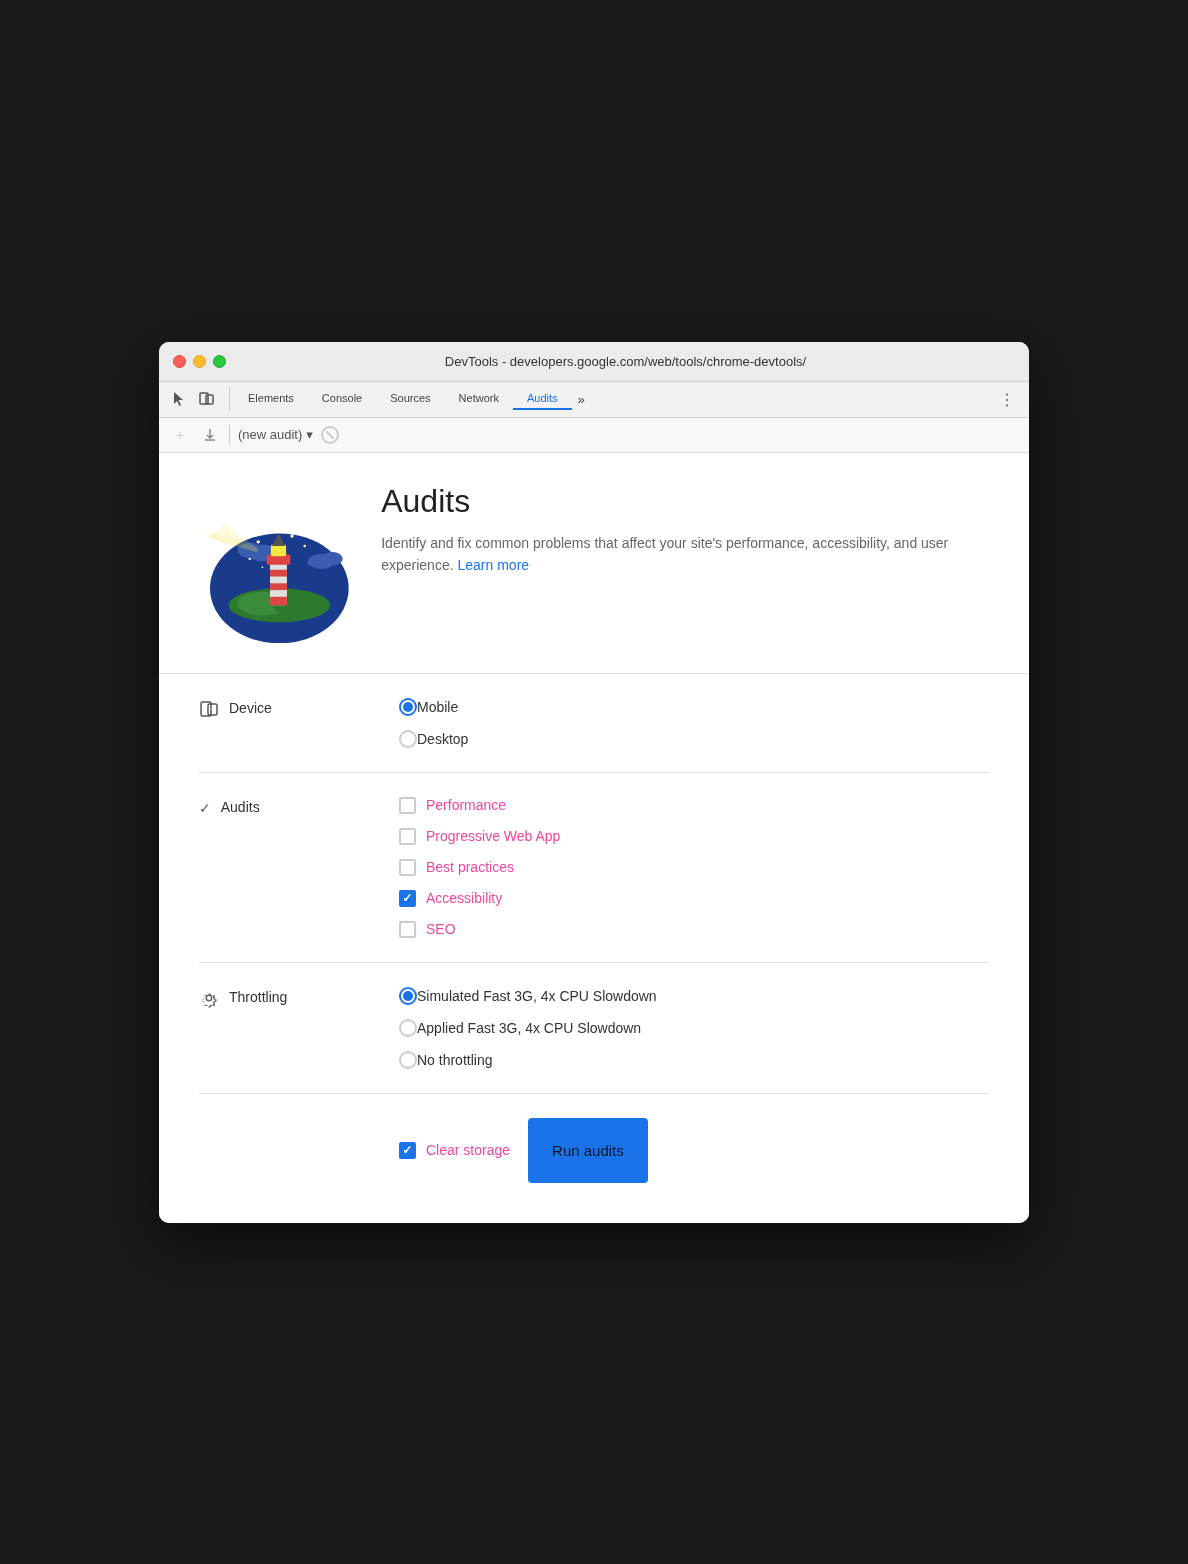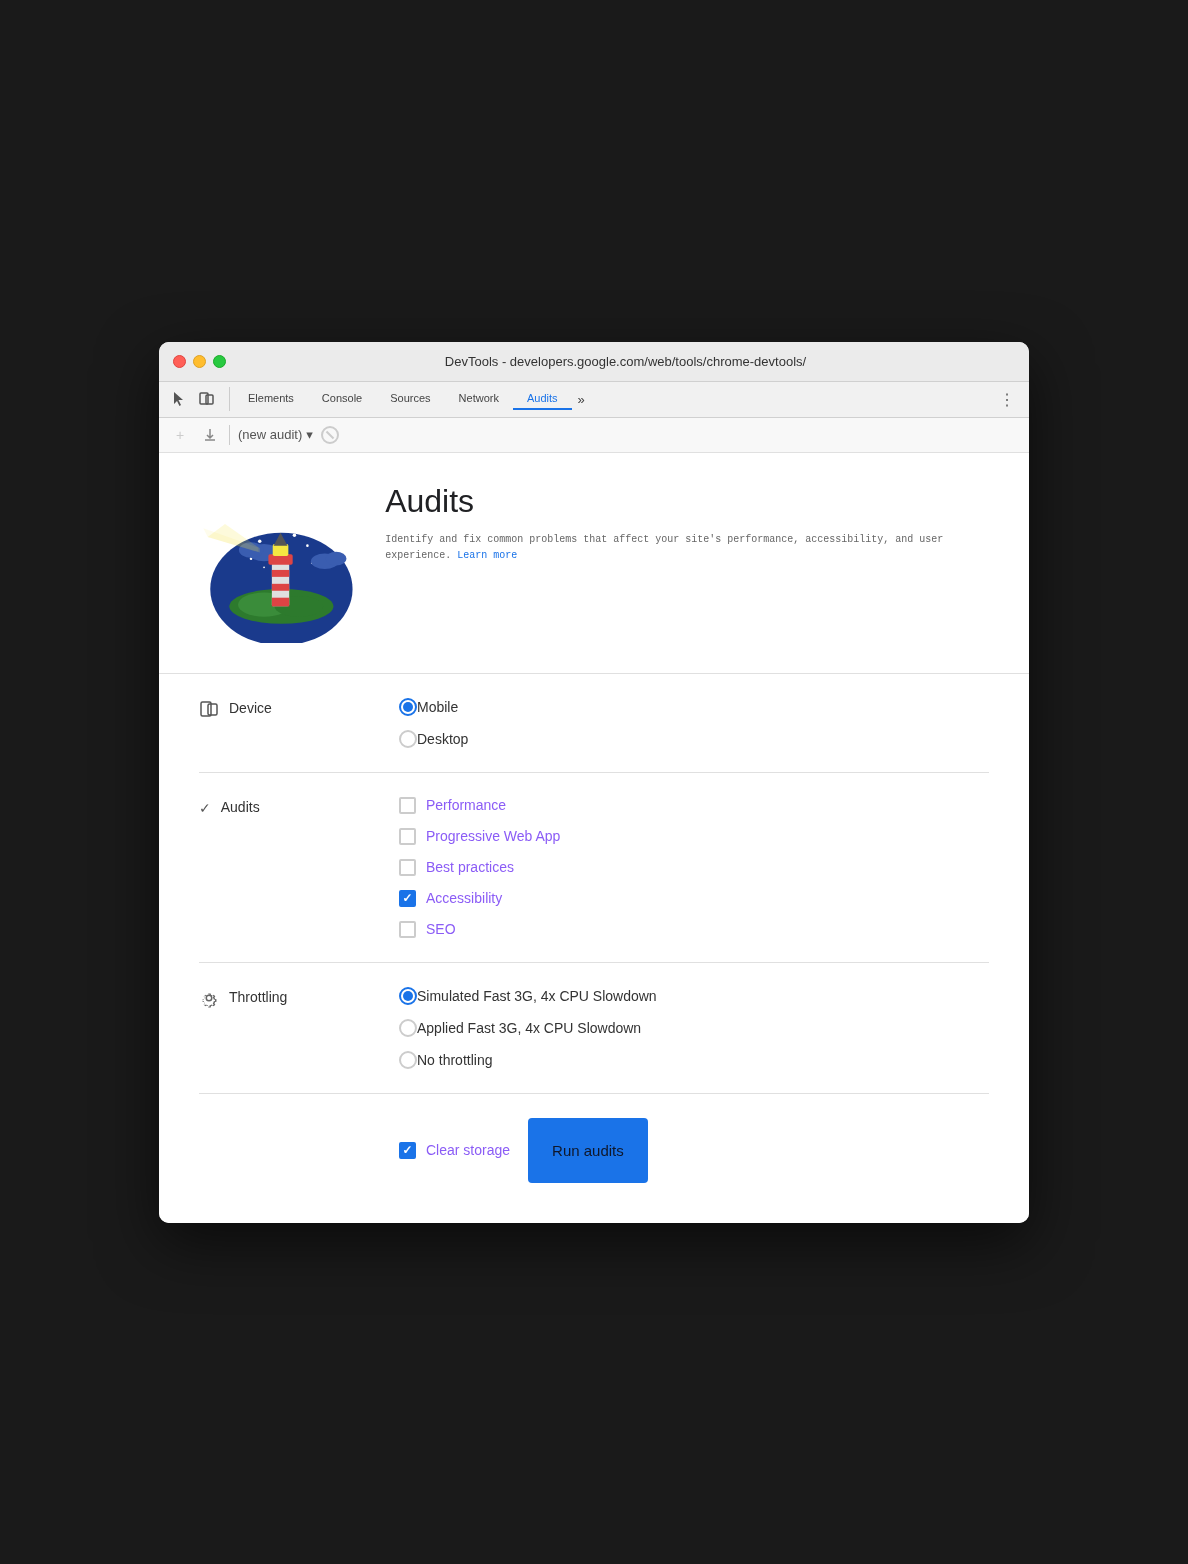--- a/index.html
+++ b/index.html
@@ -156,24 +156,23 @@
       gap: 30px;
       margin-bottom: 30px;
     }
     .hero-text h1 {
       font-size: 32px;
       font-weight: 400;
       color: #202124;
       margin-bottom: 12px;
     }
     .hero-text p {
-      font-size: 10px;
+      font-size: 14px;
       color: #666;
       line-height: 1.6;
-      font-family: Liberation Mono, monospace;
     }
     .hero-text a {
       color: #1a73e8;
       text-decoration: none;
     }
     .divider {
       height: 1px;
       background: #e0e0e0;
       margin: 0 -40px;
     }
@@ -230,21 +229,21 @@
       width: 10px;
       height: 10px;
       border-radius: 50%;
       background: #1a73e8;
     }
     .checkbox-option {
       display: flex;
       align-items: center;
       gap: 10px;
       font-size: 14px;
-      color: #8b5cf6;
+      color: #ec4899;
       cursor: pointer;
     }
     .checkbox-box {
       width: 17px;
       height: 17px;
       border: 2px solid #ccc;
       border-radius: 2px;
       display: flex;
       align-items: center;
       justify-content: center;

